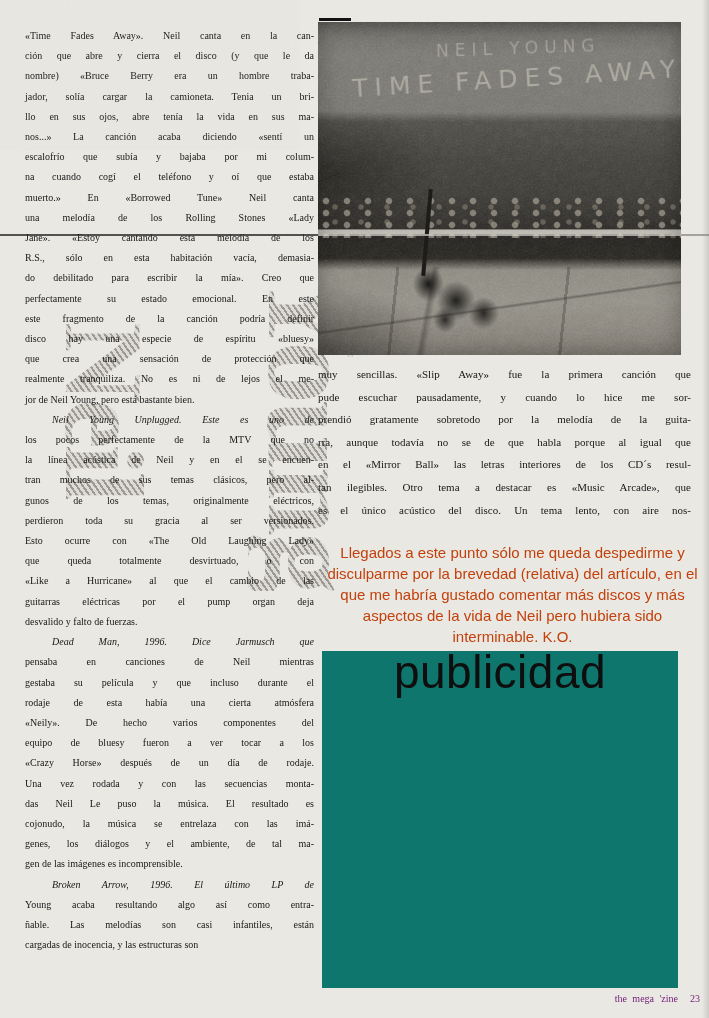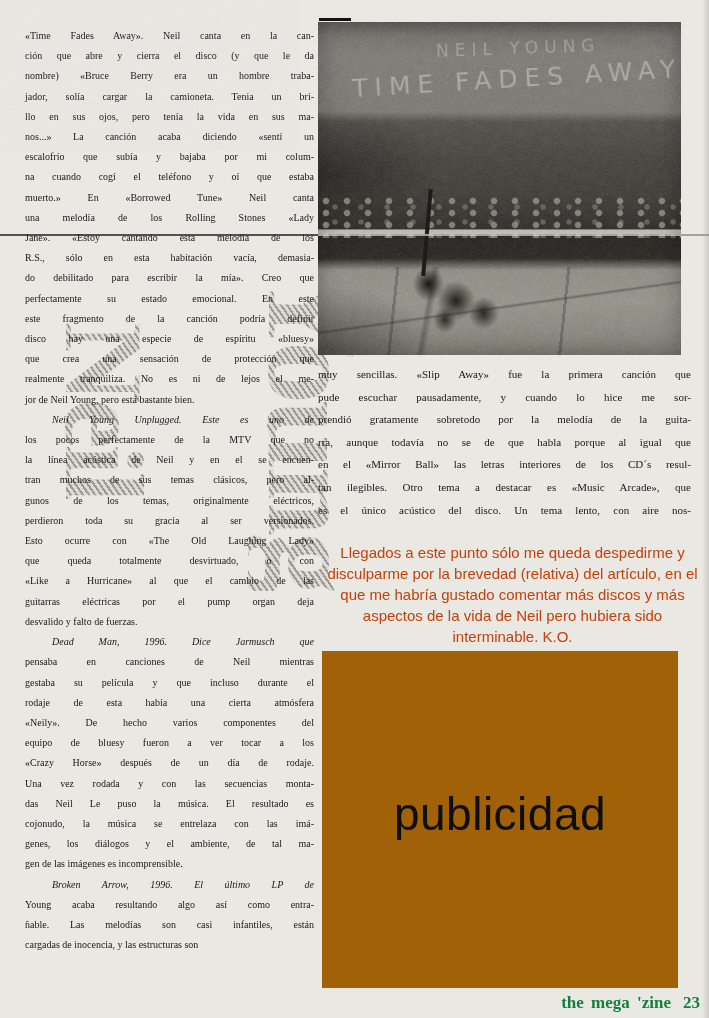--- a/index.html
+++ b/index.html
@@ -126,34 +126,34 @@
     font-family:"Liberation Sans","DejaVu Sans",sans-serif;
     font-size:15px;line-height:21px;color:#c2410c;
     text-align:center;
   }
   .cline{text-align:center;}
 
   
   .ad{
     position:absolute;z-index:4;
     left:322px;top:651px;width:356px;height:337px;
-    background:#a16207;
-    display:flex;align-items:center;justify-content:center;
+    background:#0f766e;
+    display:flex;justify-content:center;
   }
   .ad span{
     font-family:"Liberation Sans","DejaVu Sans",sans-serif;
     font-size:46px;color:#0e0e0e;letter-spacing:.5px;
     transform:translateY(-6px);
   }
 
   
   .footer{
     position:absolute;z-index:5;right:9px;top:993px;
     font-family:"Liberation Serif","DejaVu Serif",serif;
-    font-weight:bold;font-size:17px;color:#15803d;
+    font-weight:normal;font-size:10px;color:#701a75;
     word-spacing:3px;
   }
   .footer .pagenum{margin-left:12px;}
 
   
   .page::after{
     content:"";position:absolute;z-index:8;top:0;right:0;width:7px;height:100%;
     background:linear-gradient(to right,transparent,rgba(120,118,112,.25));
     pointer-events:none;
   }
@@ -182,21 +182,21 @@
 
   <div class="watermark wm-neil">Neil</div>
   <div class="watermark wm-young">Young</div>
 
   <div class="col-left">
       <div class="para">
         <div class="line jl">«Time Fades Away». Neil canta en la can-</div>
         <div class="line jl">ción que abre y cierra el disco (y que le da</div>
         <div class="line jl">nombre) «Bruce Berry era un hombre traba-</div>
         <div class="line jl">jador, solía cargar la camioneta. Tenia un bri-</div>
-        <div class="line jl">llo en sus ojos, pero tenía la vida en sus ma-</div>
+        <div class="line jl">llo en sus ojos, abre tenía la vida en sus ma-</div>
         <div class="line jl">nos...» La canción acaba diciendo «sentí un</div>
         <div class="line jl">escalofrío que subía y bajaba por mi colum-</div>
         <div class="line jl">na cuando cogí el teléfono y oí que estaba</div>
         <div class="line jl">muerto.»  En «Borrowed Tune» Neil canta</div>
         <div class="line jl">una melodía de los Rolling Stones «Lady</div>
         <div class="line jl">Jane». «Estoy cantando esta melodía de los</div>
         <div class="line jl">R.S., sólo en esta habitación vacía, demasia-</div>
         <div class="line jl">do debilitado para escribir la mía». Creo que</div>
         <div class="line jl">perfectamente su estado emocional. En este</div>
         <div class="line jl">este fragmento de la canción podría definir</div>

